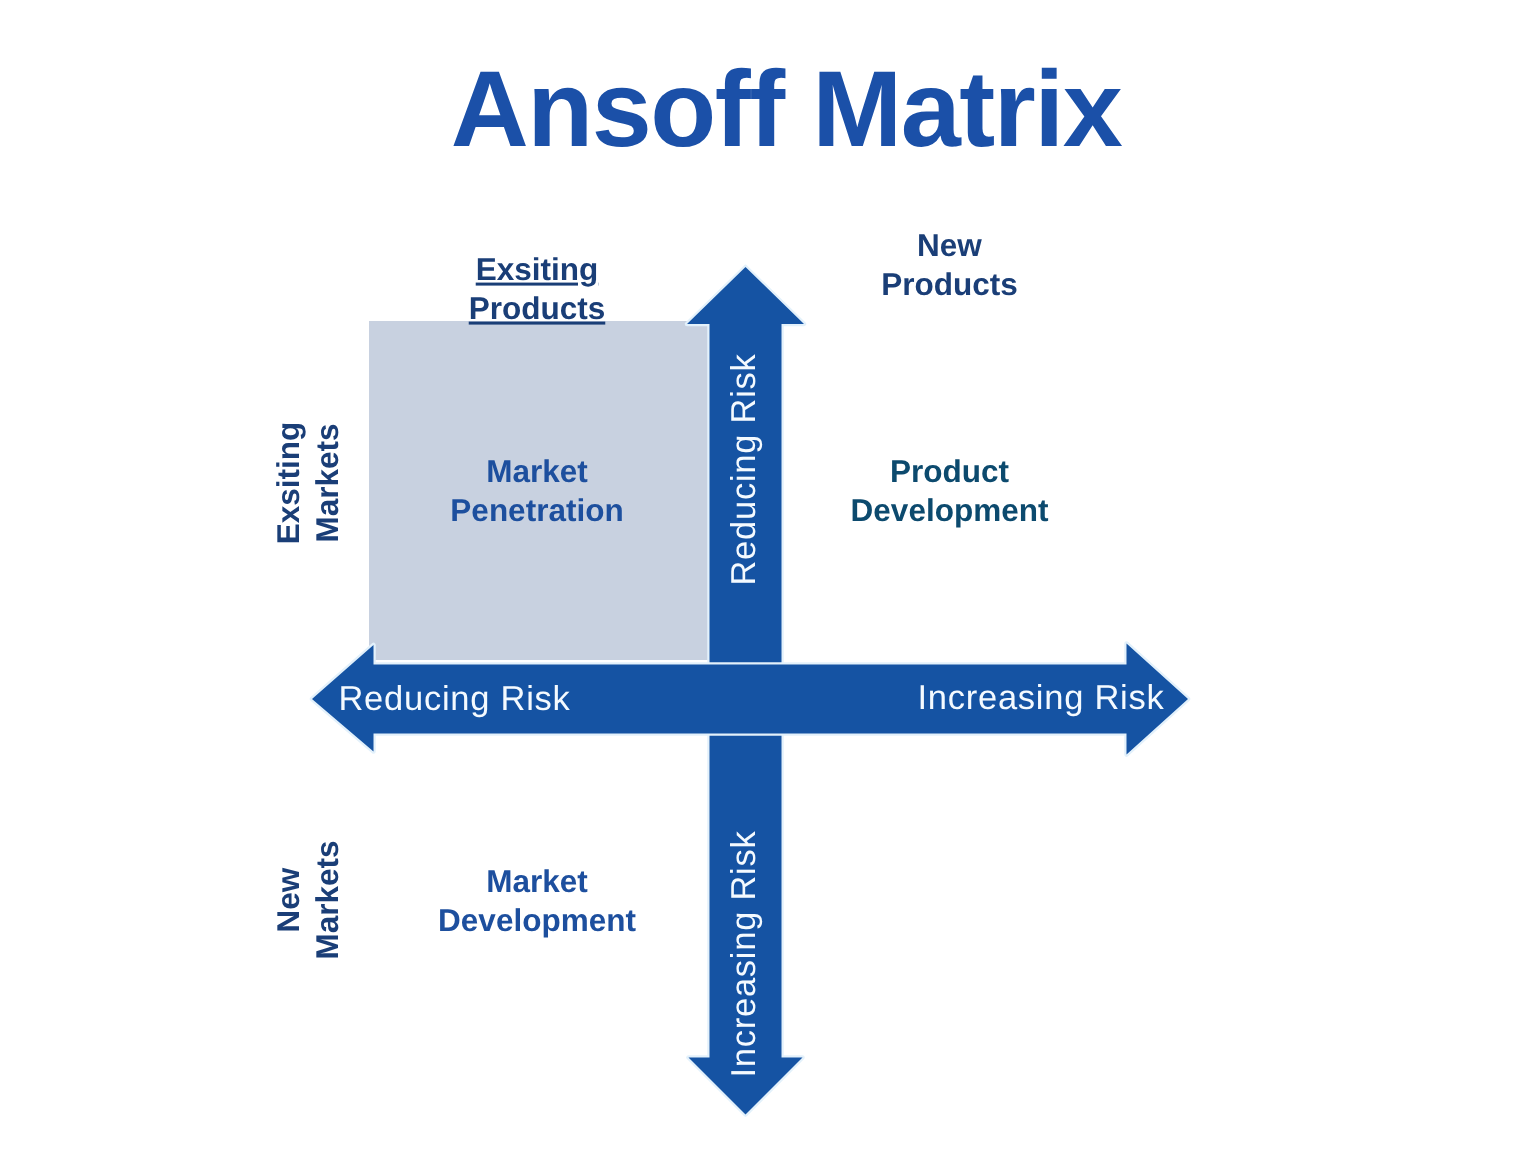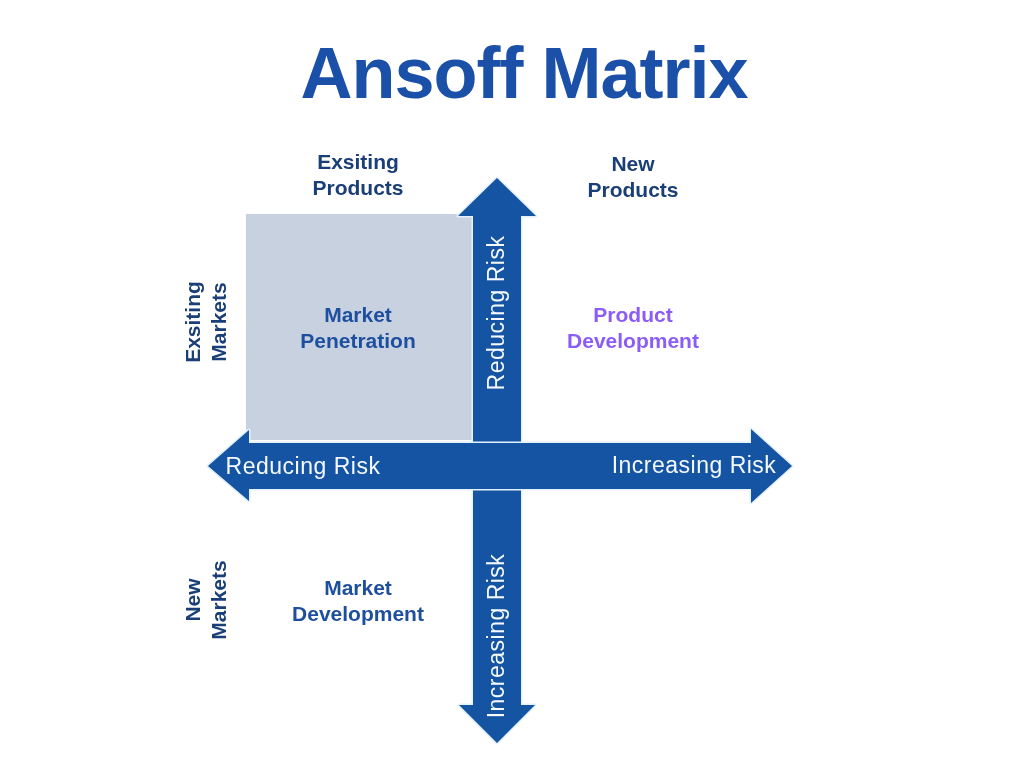--- a/index.html
+++ b/index.html
@@ -60,21 +60,21 @@
     font-weight: 400;
     white-space: nowrap;
     letter-spacing: 0.5px;
   }
 
   .arrow-lbl.rot {
     transform: translate(-50%, -50%) rotate(-90deg);
   }
 
   
-  .col-header-existing   { left: 358px; top: 175px; }
+  .col-header-existing   { left: 358px; top: 193px; text-decoration: underline; }
   .col-header-new        { left: 633px; top: 177px; }
   .row-header-existing   { left: 206px; top: 322px; }
   .row-header-new        { left: 206px; top: 600px; }
 
   .quad-market-penetration  { left: 358px; top: 328px; }
   .quad-product-development { left: 633px; top: 328px; }
   .quad-market-development  { left: 358px; top: 601px; }
   .quad-diversification     { left: 633px; top: 601px; }
 
   .v-arrow-top-label    { left: 496px; top: 313px; }
@@ -103,21 +103,21 @@
 
   <div class="lbl rot row-header-existing" style="color: rgb(26, 62, 119);">Exsiting
 Markets</div>
 
   <div class="lbl rot row-header-new" style="color: rgb(26, 62, 119);">New
 Markets</div>
 
   <div class="lbl quad-market-penetration" style="color: rgb(29, 79, 158);">Market
 Penetration</div>
 
-  <div class="lbl quad-product-development" style="color: #8b5cf6;">Product
+  <div class="lbl quad-product-development" style="color: #0c4a6e;">Product
 Development</div>
 
   <div class="lbl quad-market-development" style="color: rgb(29, 79, 158);">Market
 Development</div>
 
 
   <div class="arrow-lbl rot v-arrow-top-label" style="color: rgb(244, 250, 255);">Reducing Risk</div>
 
   <div class="arrow-lbl rot v-arrow-bottom-label" style="color: rgb(244, 250, 255);">Increasing Risk</div>
 

